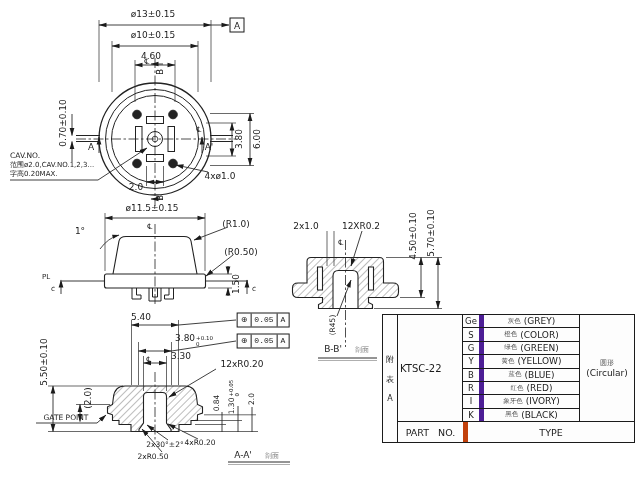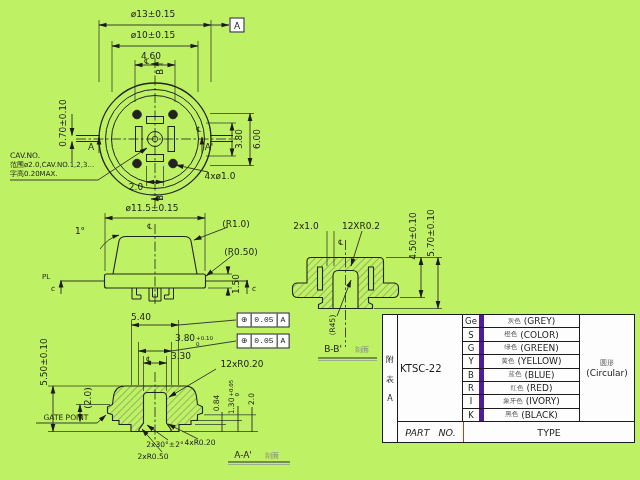--- a/index.html
+++ b/index.html
@@ -1,16 +1,16 @@
 <!DOCTYPE html>
 <html><head>
 <meta charset="utf-8">
 <style>
   html,body{margin:0;padding:0;background:#e8e8e8;}
-  .stage{position:relative;width:640px;height:480px;background:#bef264;overflow:hidden;
+  .stage{position:relative;width:640px;height:480px;background:#ffffff;overflow:hidden;
          font-family:"DejaVu Sans",sans-serif;color:#1b1b1b;}
   .stage svg{position:absolute;left:0;top:0;}
   .lbl{position:absolute;font-size:9px;line-height:1;white-space:nowrap;
        transform:translate(-50%,-50%);}
   .left{transform:none;}
   .rot{transform:translate(-50%,-50%) rotate(-90deg);}
   .sm{font-size:7.5px;}
   .xs{font-size:7px;}
   .gray{color:#7d7d7d;}
   .stack{display:inline-flex;flex-direction:column;font-size:5.5px;line-height:5.5px;
@@ -35,21 +35,21 @@
   .t-row{flex:1;display:flex;align-items:stretch;}
   .t-row + .t-row{border-top:1px solid #1b1b1b;}
   .t-code{width:16px;border-right:5px solid #4c1d95;display:flex;align-items:center;
           justify-content:center;font-size:8.5px;}
   .t-name{flex:1;display:flex;align-items:center;justify-content:center;gap:3px;}
   .t-cn{font-size:6.5px;color:#555;}
   .t-en{font-size:9px;}
   .t-type{flex:1;display:flex;flex-direction:column;align-items:center;justify-content:center;font-size:9px;}
   .t-type .cn{font-size:7px;color:#555;}
   .t-foot{height:20px;border-top:1px solid #1b1b1b;display:flex;font-size:9.5px;}
-  .t-foot .f1{width:65px;border-right:1px solid #c2410c;display:flex;align-items:center;justify-content:center;word-spacing:6px;font-style:italic;}
+  .t-foot .f1{width:65px;border-right:5px solid #c2410c;display:flex;align-items:center;justify-content:center;word-spacing:6px;}
   .t-foot .f2{width:117px;border-right:1px solid #1b1b1b;display:flex;align-items:center;justify-content:center;box-sizing:border-box;}
   .t-foot .f3{flex:1;display:flex;align-items:center;justify-content:center;}
 </style>
 </head>
 <body>
 
 <div class="stage">
 
   <svg width="640" height="480" viewBox="0 0 640 480">
     <defs>

